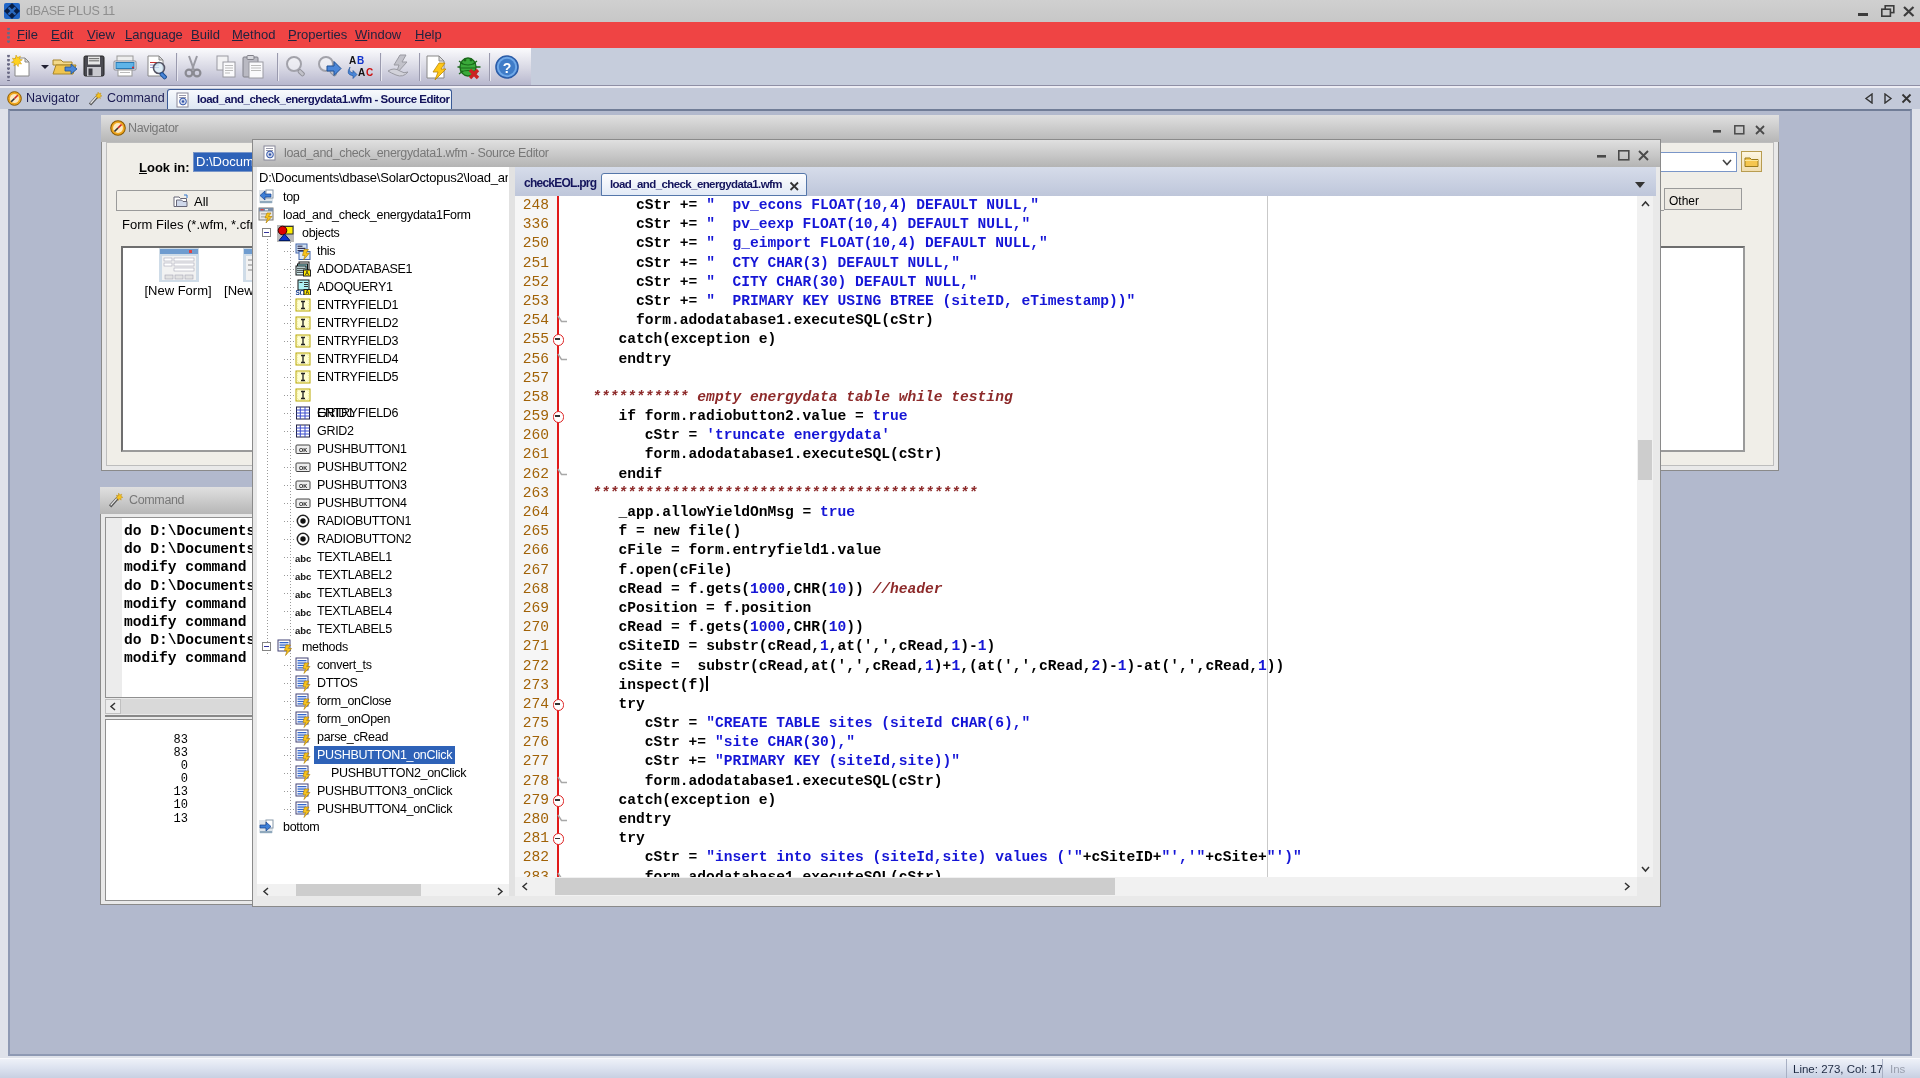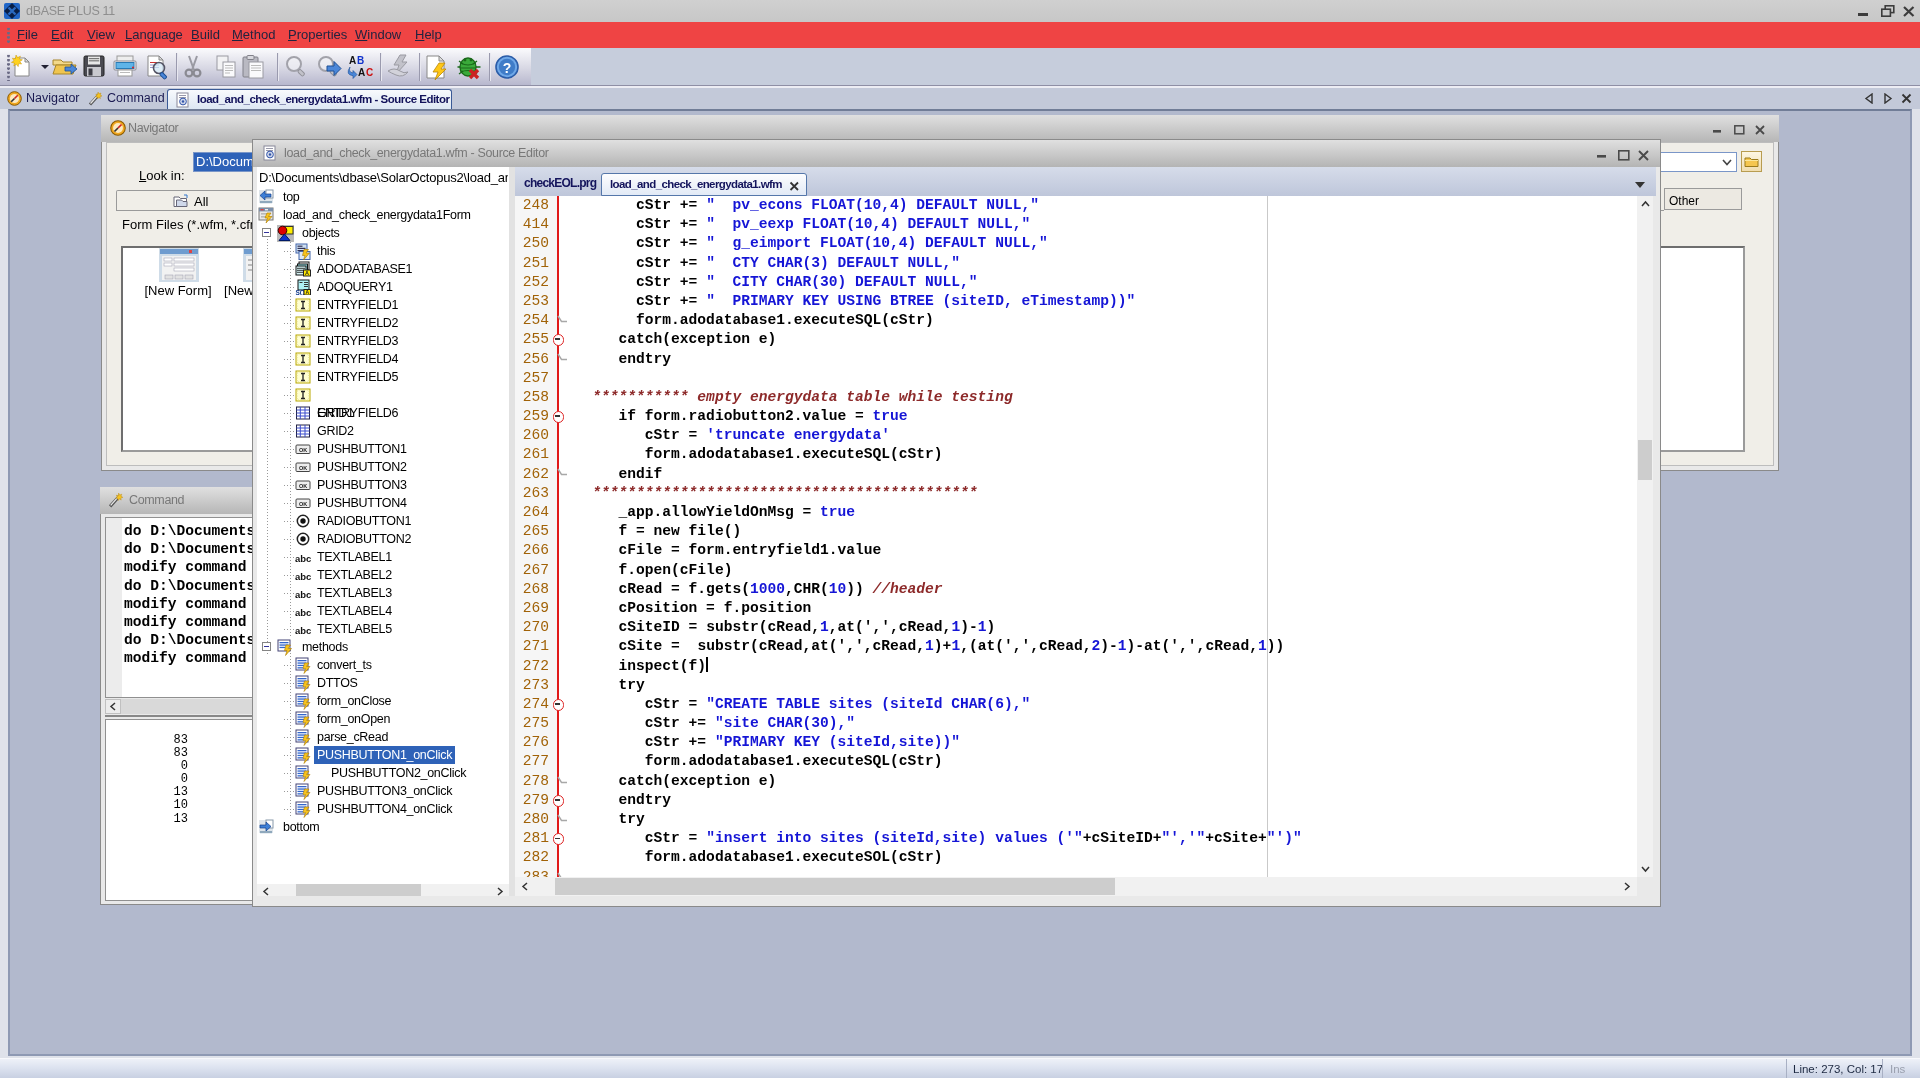--- a/index.html
+++ b/index.html
@@ -219,21 +219,21 @@
 <svg class="abs" style="left:1713px;top:130px" width="9" height="4">
     <rect width="8" height="2.6" fill="#4a4a4a"></rect>
   </svg>
 <svg class="abs" style="left:1734px;top:125px" width="11" height="10">
     <rect x="0.8" y="0.8" width="9" height="8" fill="none" stroke="#4a4a4a" stroke-width="1.5"></rect>
   </svg>
 <svg class="abs" style="left:1755px;top:125px" width="10" height="10">
     <path d="M1 1 L9 9 M9 1 L1 9" stroke="#4a4a4a" stroke-width="1.8"></path>
   </svg>
 <div class="abs" style="left:106px;top:142px;width:1668px;height:324px;background:#f0eee8;border:1px solid #bdbdbd;"></div>
-<div class="abs" style="left:139px;top:168px;font-size:13px;"><u>L</u>ook in:</div>
+<div class="abs" style="left:139px;top:160px;font-size:13px;font-weight:bold;"><u>L</u>ook in:</div>
 <div class="abs" style="left:193px;top:152px;width:1544px;height:20px;background:#fff;border:1px solid #7a96c8;"></div>
 <div class="abs" style="left:194px;top:153px;height:18px;line-height:18px;background:#2e62b8;color:#fff;font-size:13px;padding:0 2px;white-space:nowrap;overflow:hidden;max-width:200px;">D:\Documents\dbase\SolarOctopus2\</div>
 <svg class="abs" style="left:1722px;top:159px" width="10" height="7">
     <path d="M1 1 L5 5.5 L9 1" stroke="#444" stroke-width="1.6" fill="none"></path>
   </svg>
 <div class="abs" style="left:1741px;top:151px;width:21px;height:21px;background:linear-gradient(#fdf6e3,#f0ddae);border:1px solid #b89c50;"></div>
 <svg class="abs" style="left:1744px;top:155px" width="15" height="12">
     <path d="M1 3 h5 l1.5 1.5 h6.5 v7 h-13 z" fill="#f5c64f" stroke="#9a7a1a"></path>
     <path d="M1 6 h13 v-1 h-13 z" fill="#fbe79a"></path>
   </svg>
@@ -620,21 +620,21 @@
   </svg>
 <svg class="abs" style="left:1634px;top:181px" width="12" height="8">
     <path d="M1 1 h10 l-5 6 z" fill="#333"></path>
   </svg>
 <div class="abs" style="left:515px;top:196px;width:1122px;height:681px;background:#fff;overflow:hidden;">
     <div class="abs" style="left:0;top:0;width:42px;height:681px;background:#f6f6f6;"></div>
     <div class="abs" style="left:752px;top:0;width:1px;height:681px;background:#c9c9c9;"></div>
   </div>
 <div class="abs mono" style="left:500px;top:196px;width:49px;text-align:right;font-size:14.6px;color:#a16207;">
     <div class="cl">248</div>
-    <div class="cl">414</div>
+    <div class="cl">336</div>
     <div class="cl">250</div>
     <div class="cl">251</div>
     <div class="cl">252</div>
     <div class="cl">253</div>
     <div class="cl">254</div>
     <div class="cl">255</div>
     <div class="cl">256</div>
     <div class="cl">257</div>
     <div class="cl">258</div>
     <div class="cl">259</div>
@@ -703,20 +703,21 @@
     <div class="cl">         cStr = <span class="s">'truncate energydata'</span></div>
     <div class="cl">         form.adodatabase1.executeSQL(cStr)</div>
     <div class="cl">      <span class="k">endif</span></div>
     <div class="cl"><span class="c">   ********************************************</span></div>
     <div class="cl">      _app.allowYieldOnMsg = <span class="kb">true</span></div>
     <div class="cl">      f = <span class="k">new</span> file()</div>
     <div class="cl">      cFile = form.entryfield1.value</div>
     <div class="cl">      f.open(cFile)</div>
     <div class="cl">      cRead = f.gets(<span class="n">1000</span>,<span class="k">CHR</span>(<span class="n">10</span>)) <span class="c">//header</span></div>
     <div class="cl">      cPosition = f.position</div>
+    <div class="cl">      cRead = f.gets(<span class="n">1000</span>,<span class="k">CHR</span>(<span class="n">10</span>))</div>
     <div class="cl">      cSiteID = <span class="k">substr</span>(cRead,<span class="n">1</span>,<span class="k">at</span>(',',cRead,<span class="n">1</span>)-<span class="n">1</span>)</div>
     <div class="cl">      cSite =  <span class="k">substr</span>(cRead,<span class="k">at</span>(',',cRead,<span class="n">1</span>)+<span class="n">1</span>,(<span class="k">at</span>(',',cRead,<span class="n">2</span>)-<span class="n">1</span>)-<span class="k">at</span>(',',cRead,<span class="n">1</span>))</div>
     <div class="cl">      <span class="k">inspect</span>(f)<span class="caret"></span></div>
     <div class="cl">      <span class="k">try</span></div>
     <div class="cl">         cStr = <span class="s">"CREATE TABLE sites (siteId CHAR(6),"</span></div>
     <div class="cl">         cStr += <span class="s">"site CHAR(30),"</span></div>
     <div class="cl">         cStr += <span class="s">"PRIMARY KEY (siteId,site))"</span></div>
     <div class="cl">         form.adodatabase1.executeSQL(cStr)</div>
     <div class="cl">      <span class="k">catch</span>(exception e)</div>
     <div class="cl">      <span class="k">endtry</span></div>

